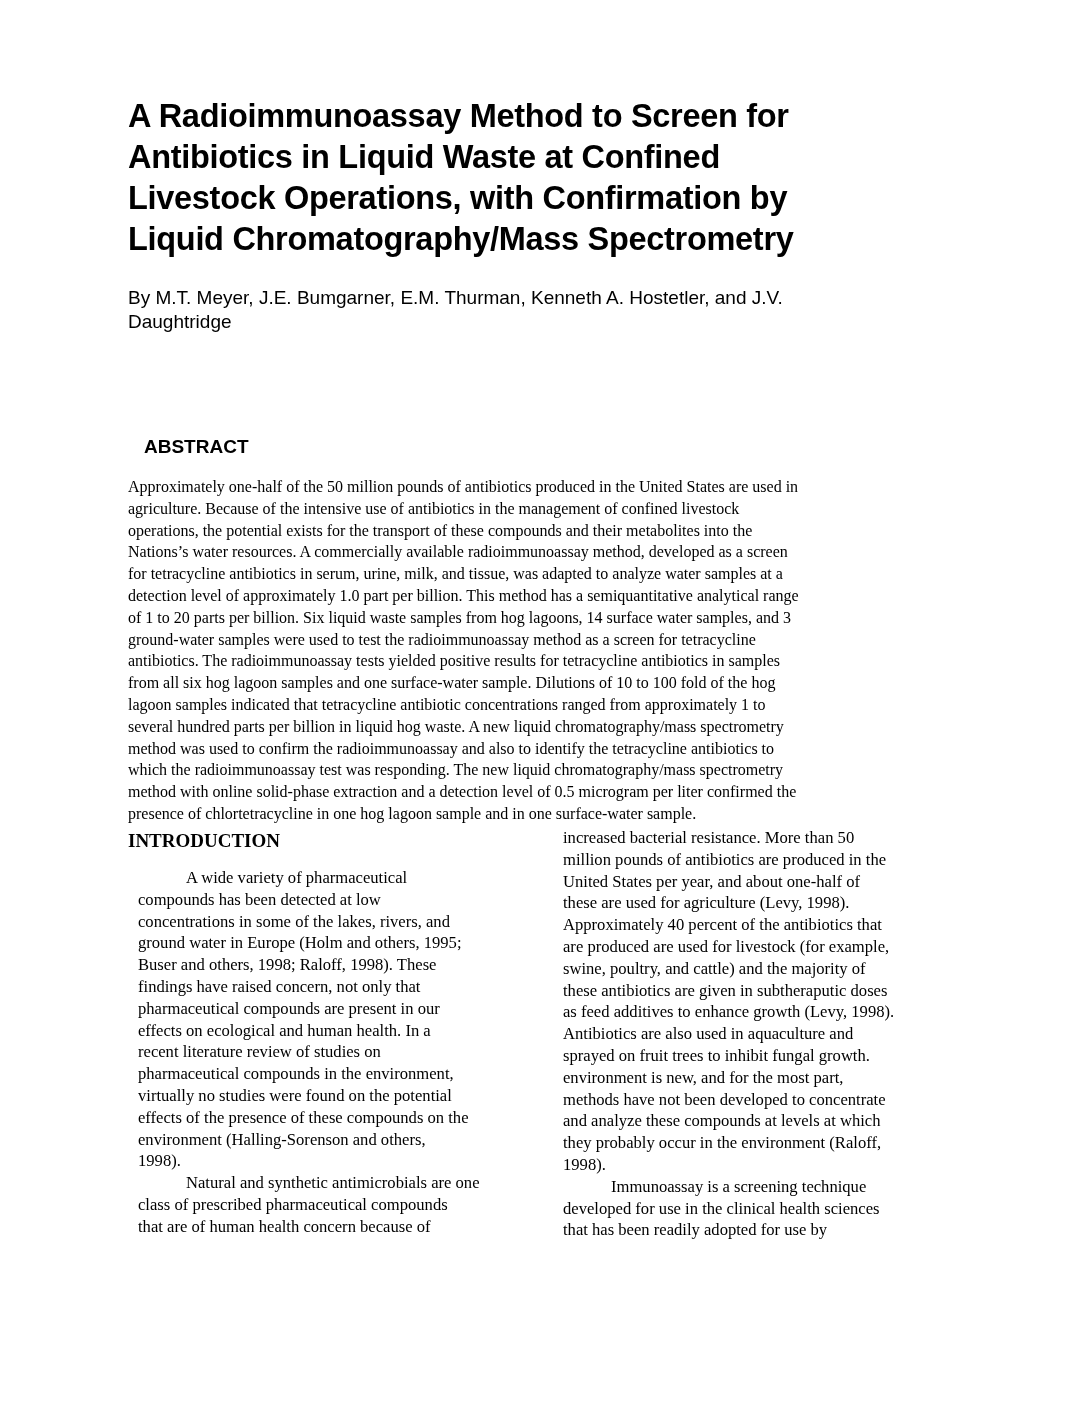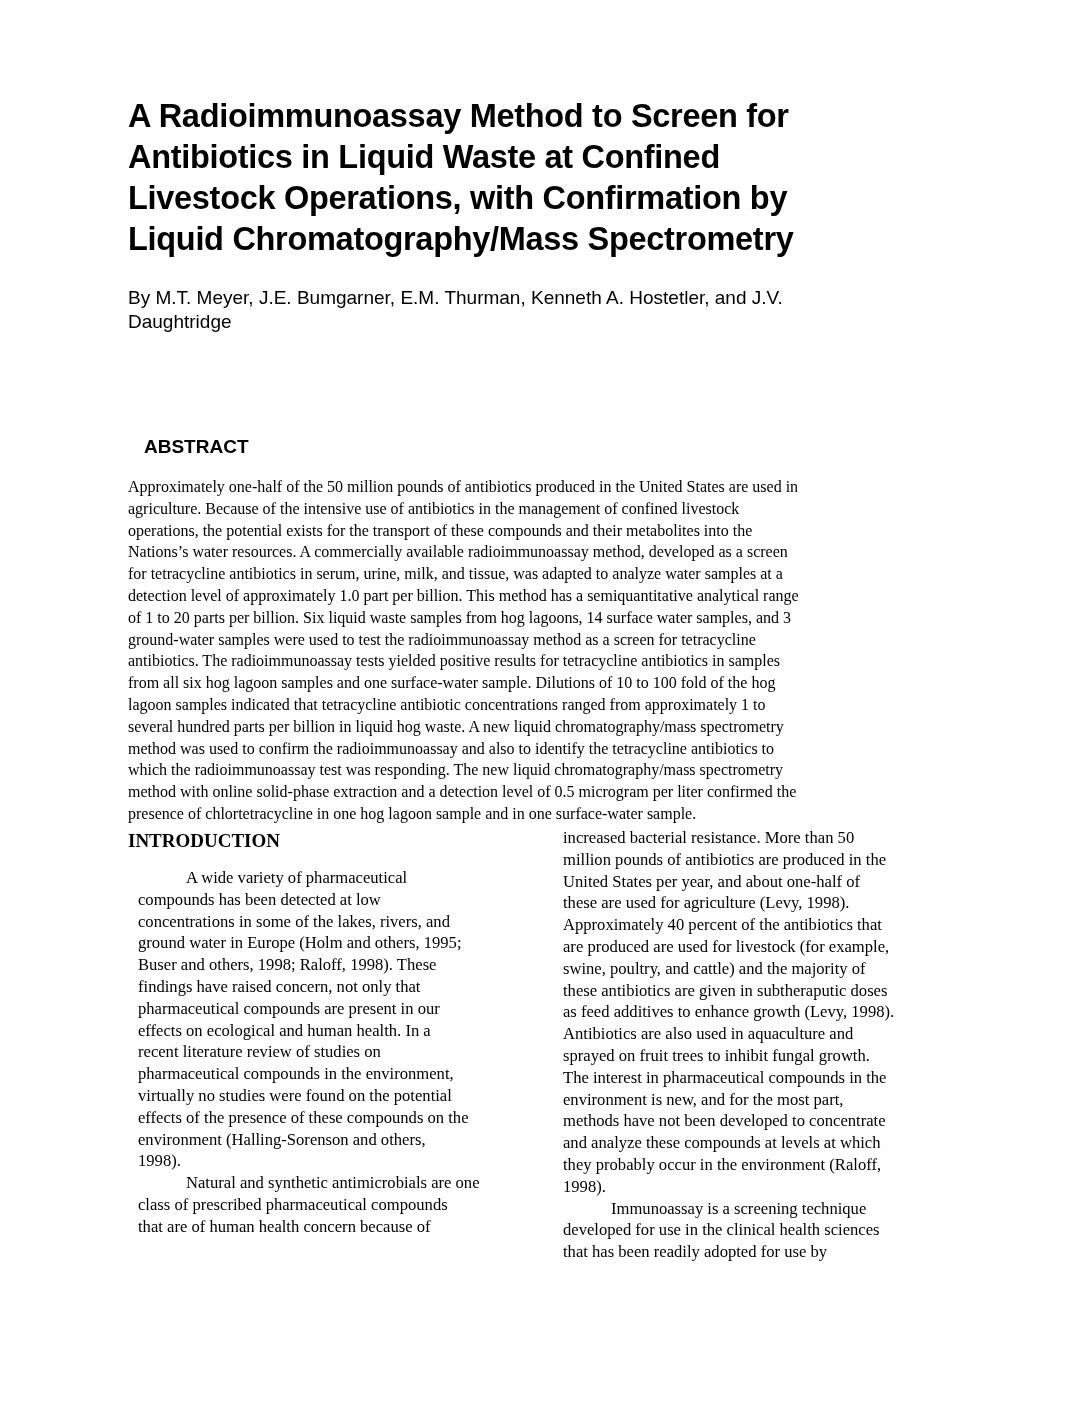--- a/index.html
+++ b/index.html
@@ -102,21 +102,20 @@
     <span class="line">million pounds of antibiotics are produced in the</span>
     <span class="line">United States per year, and about one-half of</span>
     <span class="line">these are used for agriculture (Levy, 1998).</span>
     <span class="line">Approximately 40 percent of the antibiotics that</span>
     <span class="line">are produced are used for livestock (for example,</span>
     <span class="line">swine, poultry, and cattle) and the majority of</span>
     <span class="line">these antibiotics are given in subtheraputic doses</span>
     <span class="line">as feed additives to enhance growth (Levy, 1998).</span>
     <span class="line">Antibiotics are also used in aquaculture and</span>
     <span class="line">sprayed on fruit trees to inhibit fungal growth.</span>
-    <span class="line">The interest in pharmaceutical compounds in the</span>
     <span class="line">environment is new, and for the most part,</span>
     <span class="line">methods have not been developed to concentrate</span>
     <span class="line">and analyze these compounds at levels at which</span>
     <span class="line">they probably occur in the environment (Raloff,</span>
     <span class="line">1998).</span>
     <span class="line indent">Immunoassay is a screening technique</span>
     <span class="line">developed for use in the clinical health sciences</span>
     <span class="line">that has been readily adopted for use by</span>
   </div>
 

